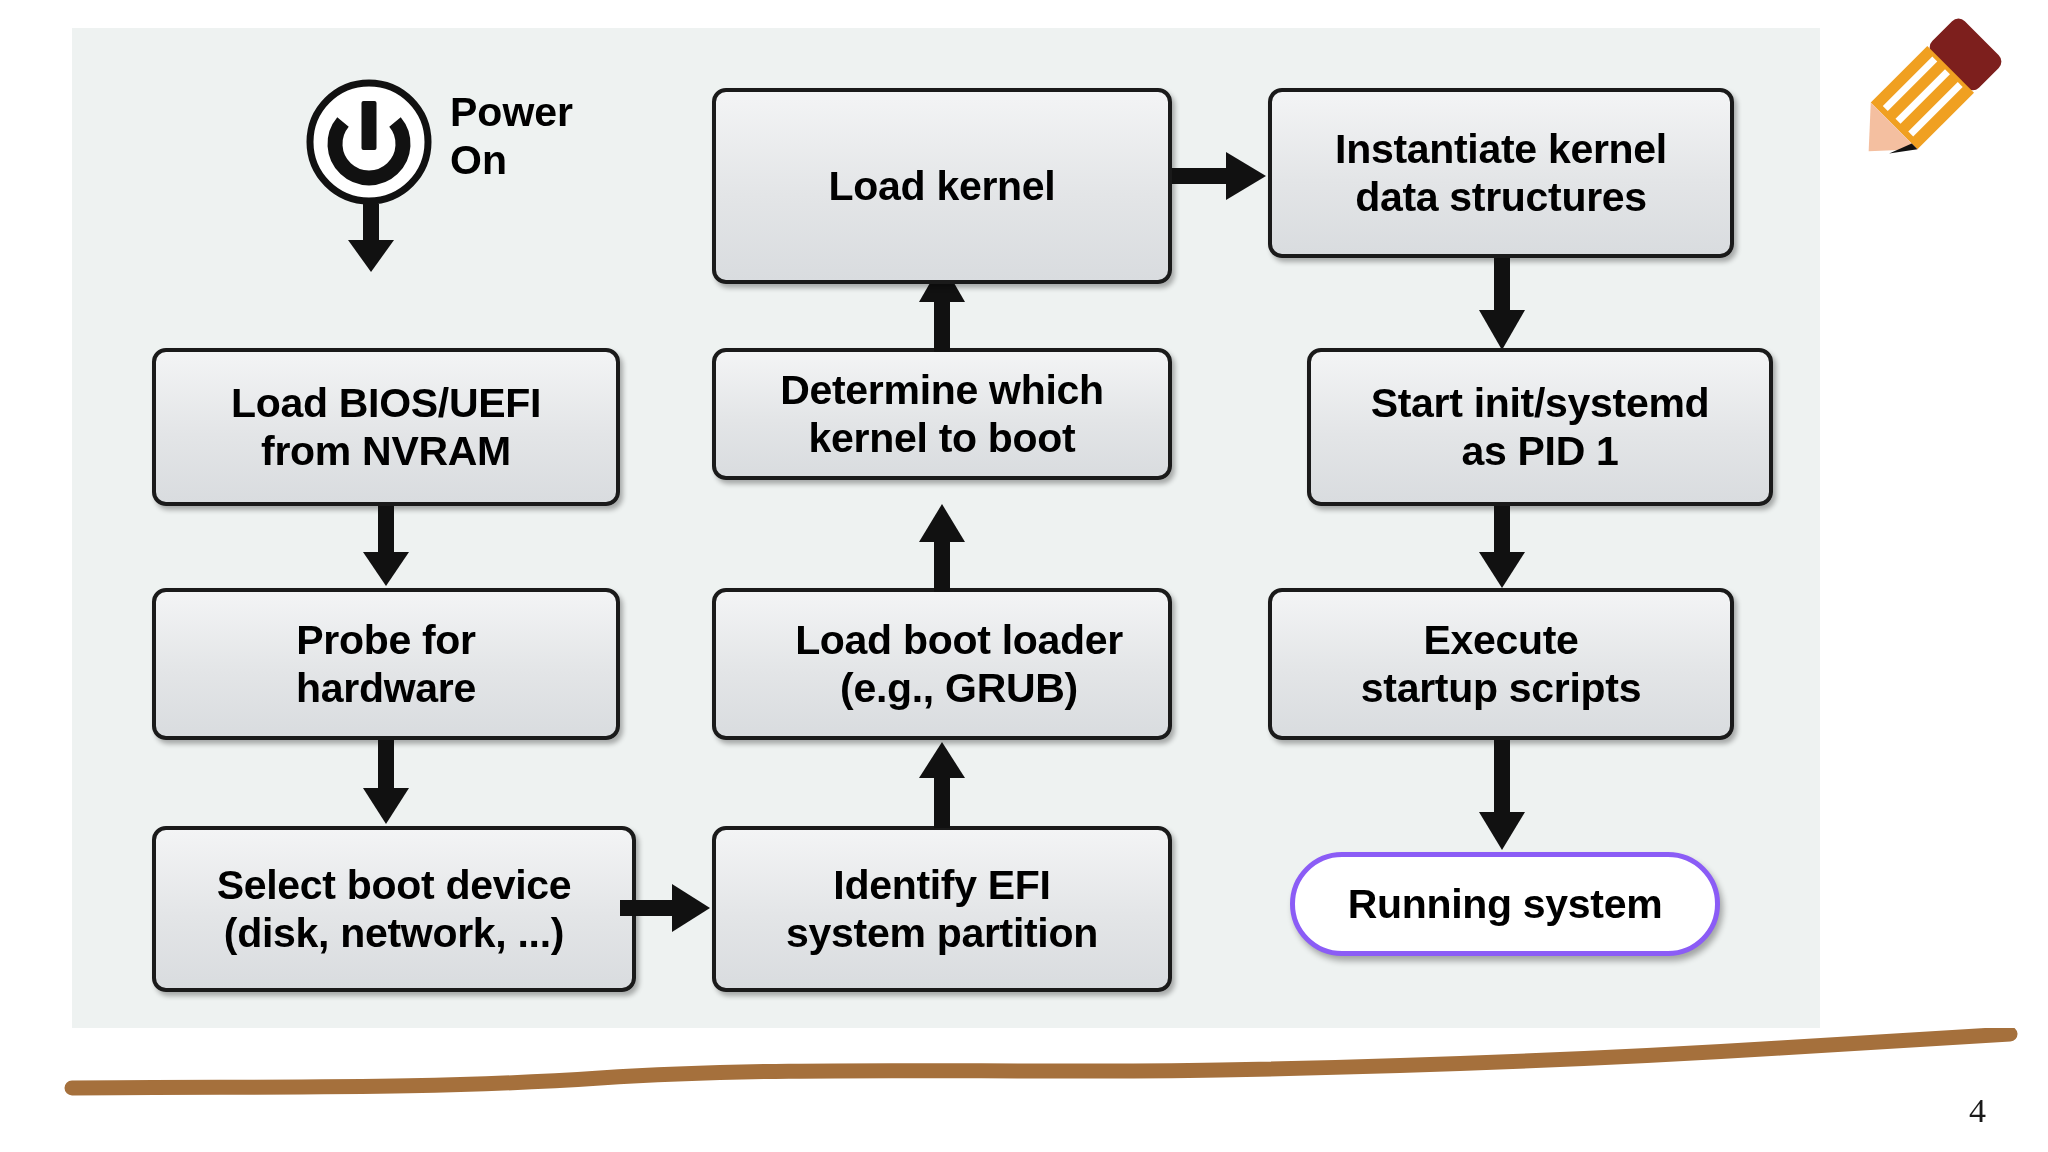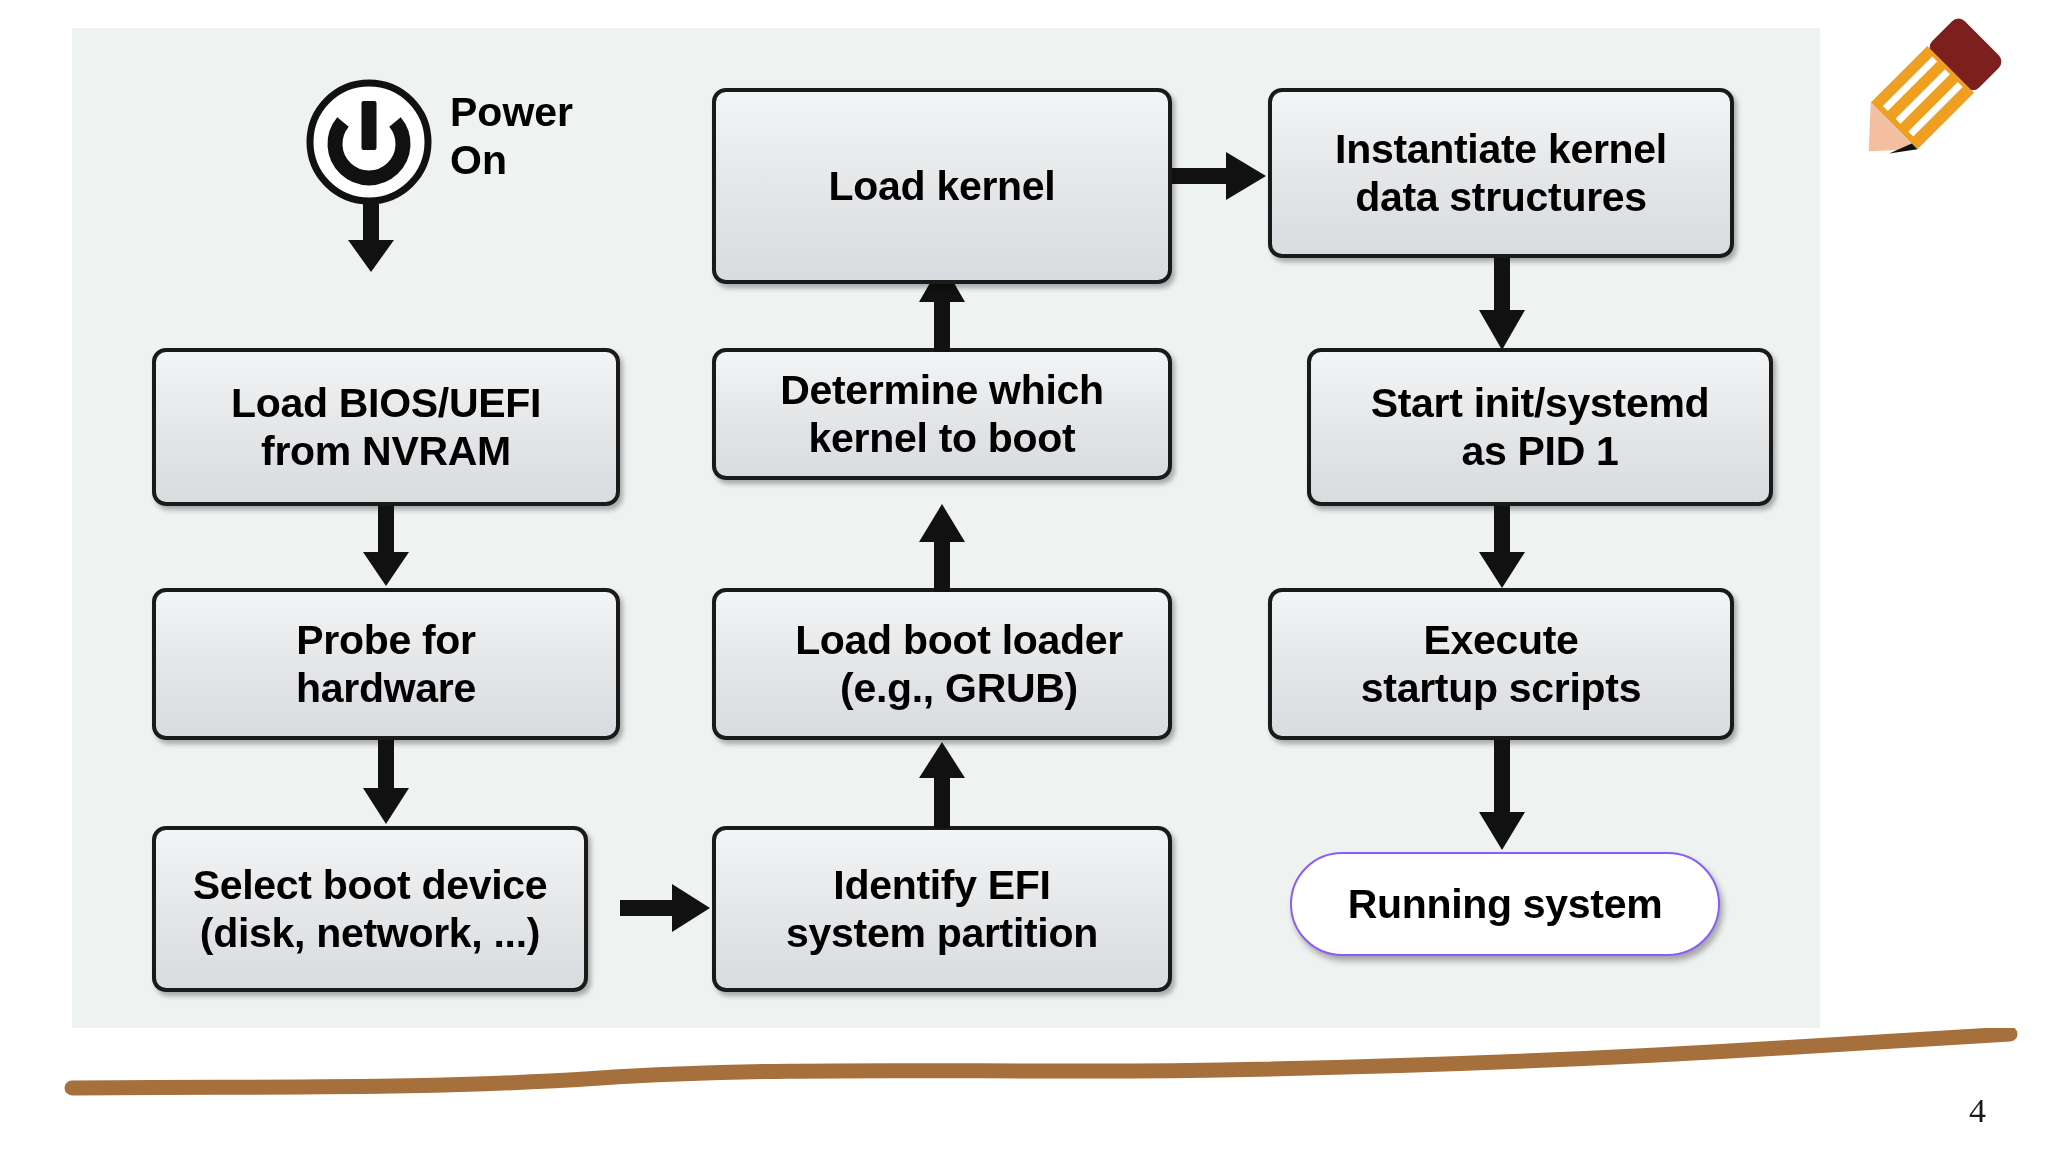--- a/index.html
+++ b/index.html
@@ -53,21 +53,21 @@
     letter-spacing: -0.3px;
     padding: 0 10px;
   }
   .flow-box .l2 { display: block; }
   .flow-box b { font-weight: 900; }
 
   
   .flow-pill {
     position: absolute;
     box-sizing: border-box;
-    border: 2px solid #8b5cf6;
+    border: 5px solid #8b5cf6;
     border-radius: 999px;
     background: #ffffff;
     box-shadow: 3px 5px 6px rgba(0,0,0,0.32);
     display: flex;
     align-items: center;
     justify-content: center;
     color: #000000;
     font-weight: bold;
     font-size: 41px;
     letter-spacing: -0.3px;
@@ -172,21 +172,21 @@
     </div>
   </div>
 
   <div class="arrow" style="left:360px; top:740px; width:52px; height:86px;">
     <svg width="52" height="86" viewBox="0 0 52 86">
       <rect x="18" y="0" width="16" height="52" fill="#111111"></rect>
       <polygon points="3,48 49,48 26,84" fill="#111111"></polygon>
     </svg>
   </div>
 
-  <div class="flow-box" style="left:152px; top:826px; width:436px; height:166px;">
+  <div class="flow-box" style="left:152px; top:826px; width:484px; height:166px;">
     <div>
       <span>Select boot device</span>
       <span class="l2">(disk, network, ...)</span>
     </div>
   </div>
 
   <div class="arrow" style="left:620px; top:880px; width:92px; height:56px;">
     <svg width="92" height="56" viewBox="0 0 92 56">
       <rect x="0" y="20" width="56" height="16" fill="#111111"></rect>
       <polygon points="52,4 52,52 90,28" fill="#111111"></polygon>

